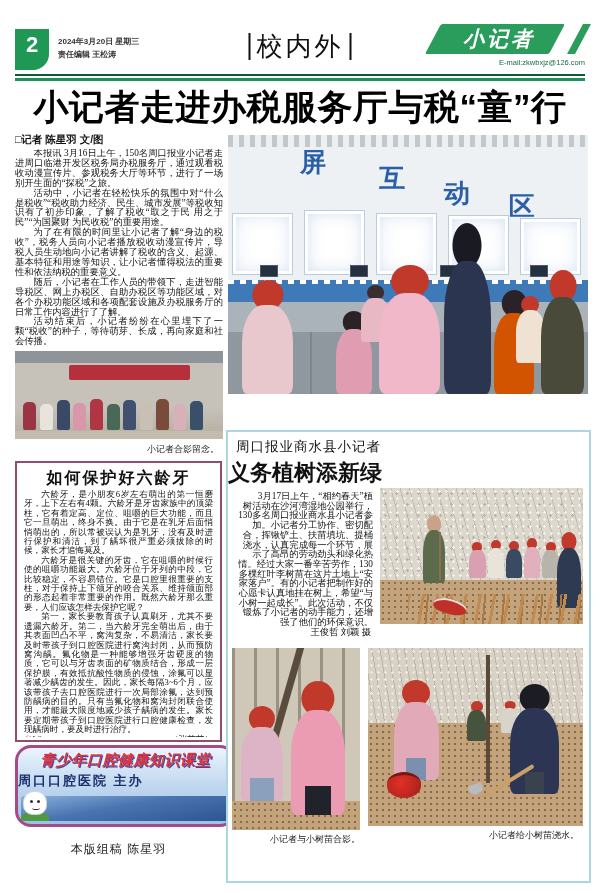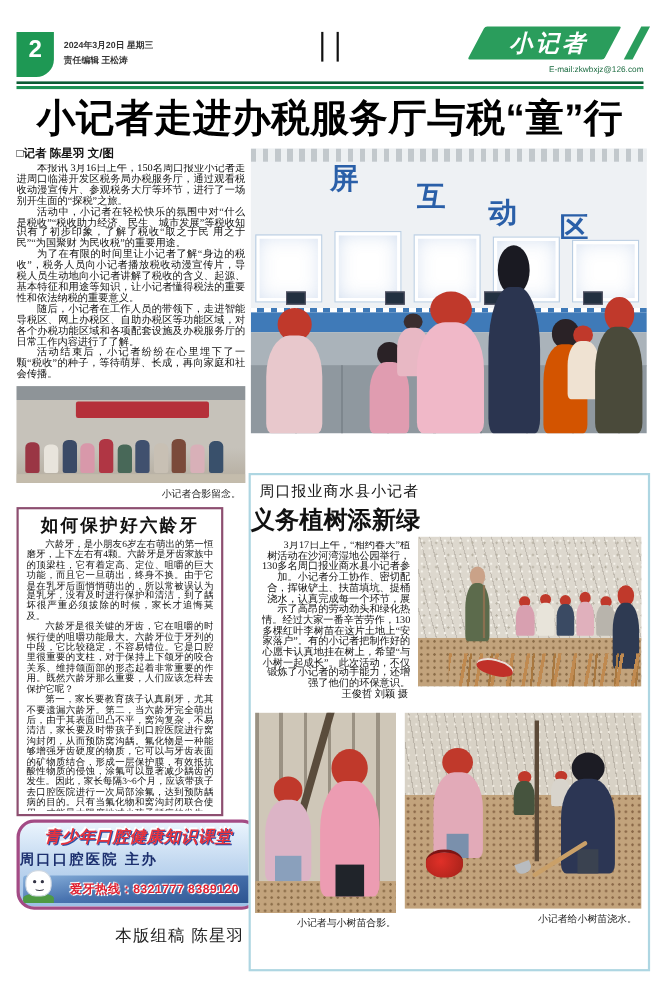--- a/index.html
+++ b/index.html
@@ -60,21 +60,21 @@
   .tree-box { left:226px; top:430px; width:365px; height:453px;
     border:2px solid #aed6e2; background:#fff; }
   .kicker { position:absolute; left:8px; top:6px; font-size:13.5px; letter-spacing:1px; color:#111; }
   .tree-title { position:absolute; left:0; right:0; top:26px; 
     font-family:"Liberation Sans",sans-serif; font-weight:900; font-size:22px; }
   .tree-body { position:absolute; left:8px; top:60px; width:137px; height:150px;
     overflow:hidden; font-size:9.3px; line-height:9.7px; text-align:justify; }
   .tree-body p { text-indent:2em;text-align:right; }
   .tree-credit { text-align:right; text-indent:0 !important; padding-right:2px; }
   
-  .dental-box { left:15px; top:461px; width:188px; height:281px;
+  .dental-box { left:15px; top:461px; width:207px; height:281px;
     border:2px solid #8d4e70; background:#fff; }
   .dental-title { position:absolute; left:0; right:0; top:5px; text-align:center;
     font-family:"Liberation Sans",sans-serif; font-weight:900; font-size:16px; letter-spacing:2px; }
   .dental-body { position:absolute; left:7px; right:7px; top:27px; bottom:3px;
     overflow:hidden; font-size:8.6px; line-height:9.4px; text-align:justify; }
   .dental-body p { text-indent:2em; }
   .sig-line { display:flex; justify-content:space-between; text-indent:0 !important; }
   
   .ad-box { left:15px; top:745px; width:221px; height:82px;
     border:3px solid #a34b85; border-radius:16px; overflow:hidden;
@@ -91,37 +91,38 @@
   .ad-hotline { position:absolute; left:30px; right:0; bottom:8px; text-align:center;
     font-family:"Liberation Sans",sans-serif; font-weight:900; font-size:11px;
     color:#e02030; letter-spacing:0.5px;
     text-shadow:0 0 2px #fff,1px 1px 0 #fff,-1px -1px 0 #fff; }
   .tooth { position:absolute; left:3px; bottom:3px; width:28px; height:30px; }
   .tooth-body { position:absolute; left:2px; top:0; width:24px; height:24px;
     background:#ffffff; border-radius:46% 46% 40% 40%; border:1px solid #cfd8e2; }
   .tooth-eye { position:absolute; width:3px; height:3px; background:#334; border-radius:50%; top:8px; }
   .tooth-grass { position:absolute; left:0; bottom:0; width:28px; height:9px;
     background:#4e9a44; border-radius:50% 50% 0 0; }
-  .footer-credit { left:15px; top:841px; width:207px; text-align:right;
-    font-size:15px; letter-spacing:1px; color:#222; font-family:"Liberation Sans",sans-serif; }
+  .footer-credit { left:15px; top:841px; width:207px; text-align:center;
+    font-size:12px; letter-spacing:1px; color:#222; font-family:"Liberation Sans",sans-serif; }
   .banner-char { position:absolute; color:#2a5fa8; font-weight:900;
     font-family:"Liberation Sans",sans-serif; font-size:26px; }
 </style>
 </head>
 <body>
 
 <div id="page">
 
   <div class="abs pageno">2</div>
   <div class="abs dateblock">
     <div>2024年3月20日 星期三</div>
     <div>责任编辑 王松涛</div>
   </div>
   <div class="abs section-head">
     <span class="vbar"></span>
+    <span>校内外</span>
     <span class="vbar"></span>
   </div>
   <div class="abs masthead">
     <div class="mh-green"></div>
     <div class="mh-slash1"></div>
     <div class="mh-slash2"></div>
     <div class="mh-text">小记者</div>
   </div>
   <div class="abs mh-email">E-mail:zkwbxjz@126.com</div>
   <div class="abs header-rule"></div>
@@ -226,21 +227,20 @@
         <span>㊥L2</span>
         <span>（张苗苗）</span>
       </p>
     </div>
   </div>
 
   <div class="abs ad-box">
     <div class="ad-title">青少年口腔健康知识课堂</div>
     <div class="ad-org">周口口腔医院 主办</div>
     <div class="ad-band"></div>
-    <div class="ad-hotline">爱牙热线：8321777 8389120</div>
     <div class="tooth">
       <div class="tooth-grass"></div>
       <div class="tooth-body">
         <div class="tooth-eye" style="left:6px;"></div>
         <div class="tooth-eye" style="right:6px;"></div>
         <div style="position:absolute; left:8px; top:14px; width:8px; height:4px;
              border-bottom:1.5px solid #334; border-radius:0 0 50% 50%;"></div>
       </div>
     </div>
   </div>

